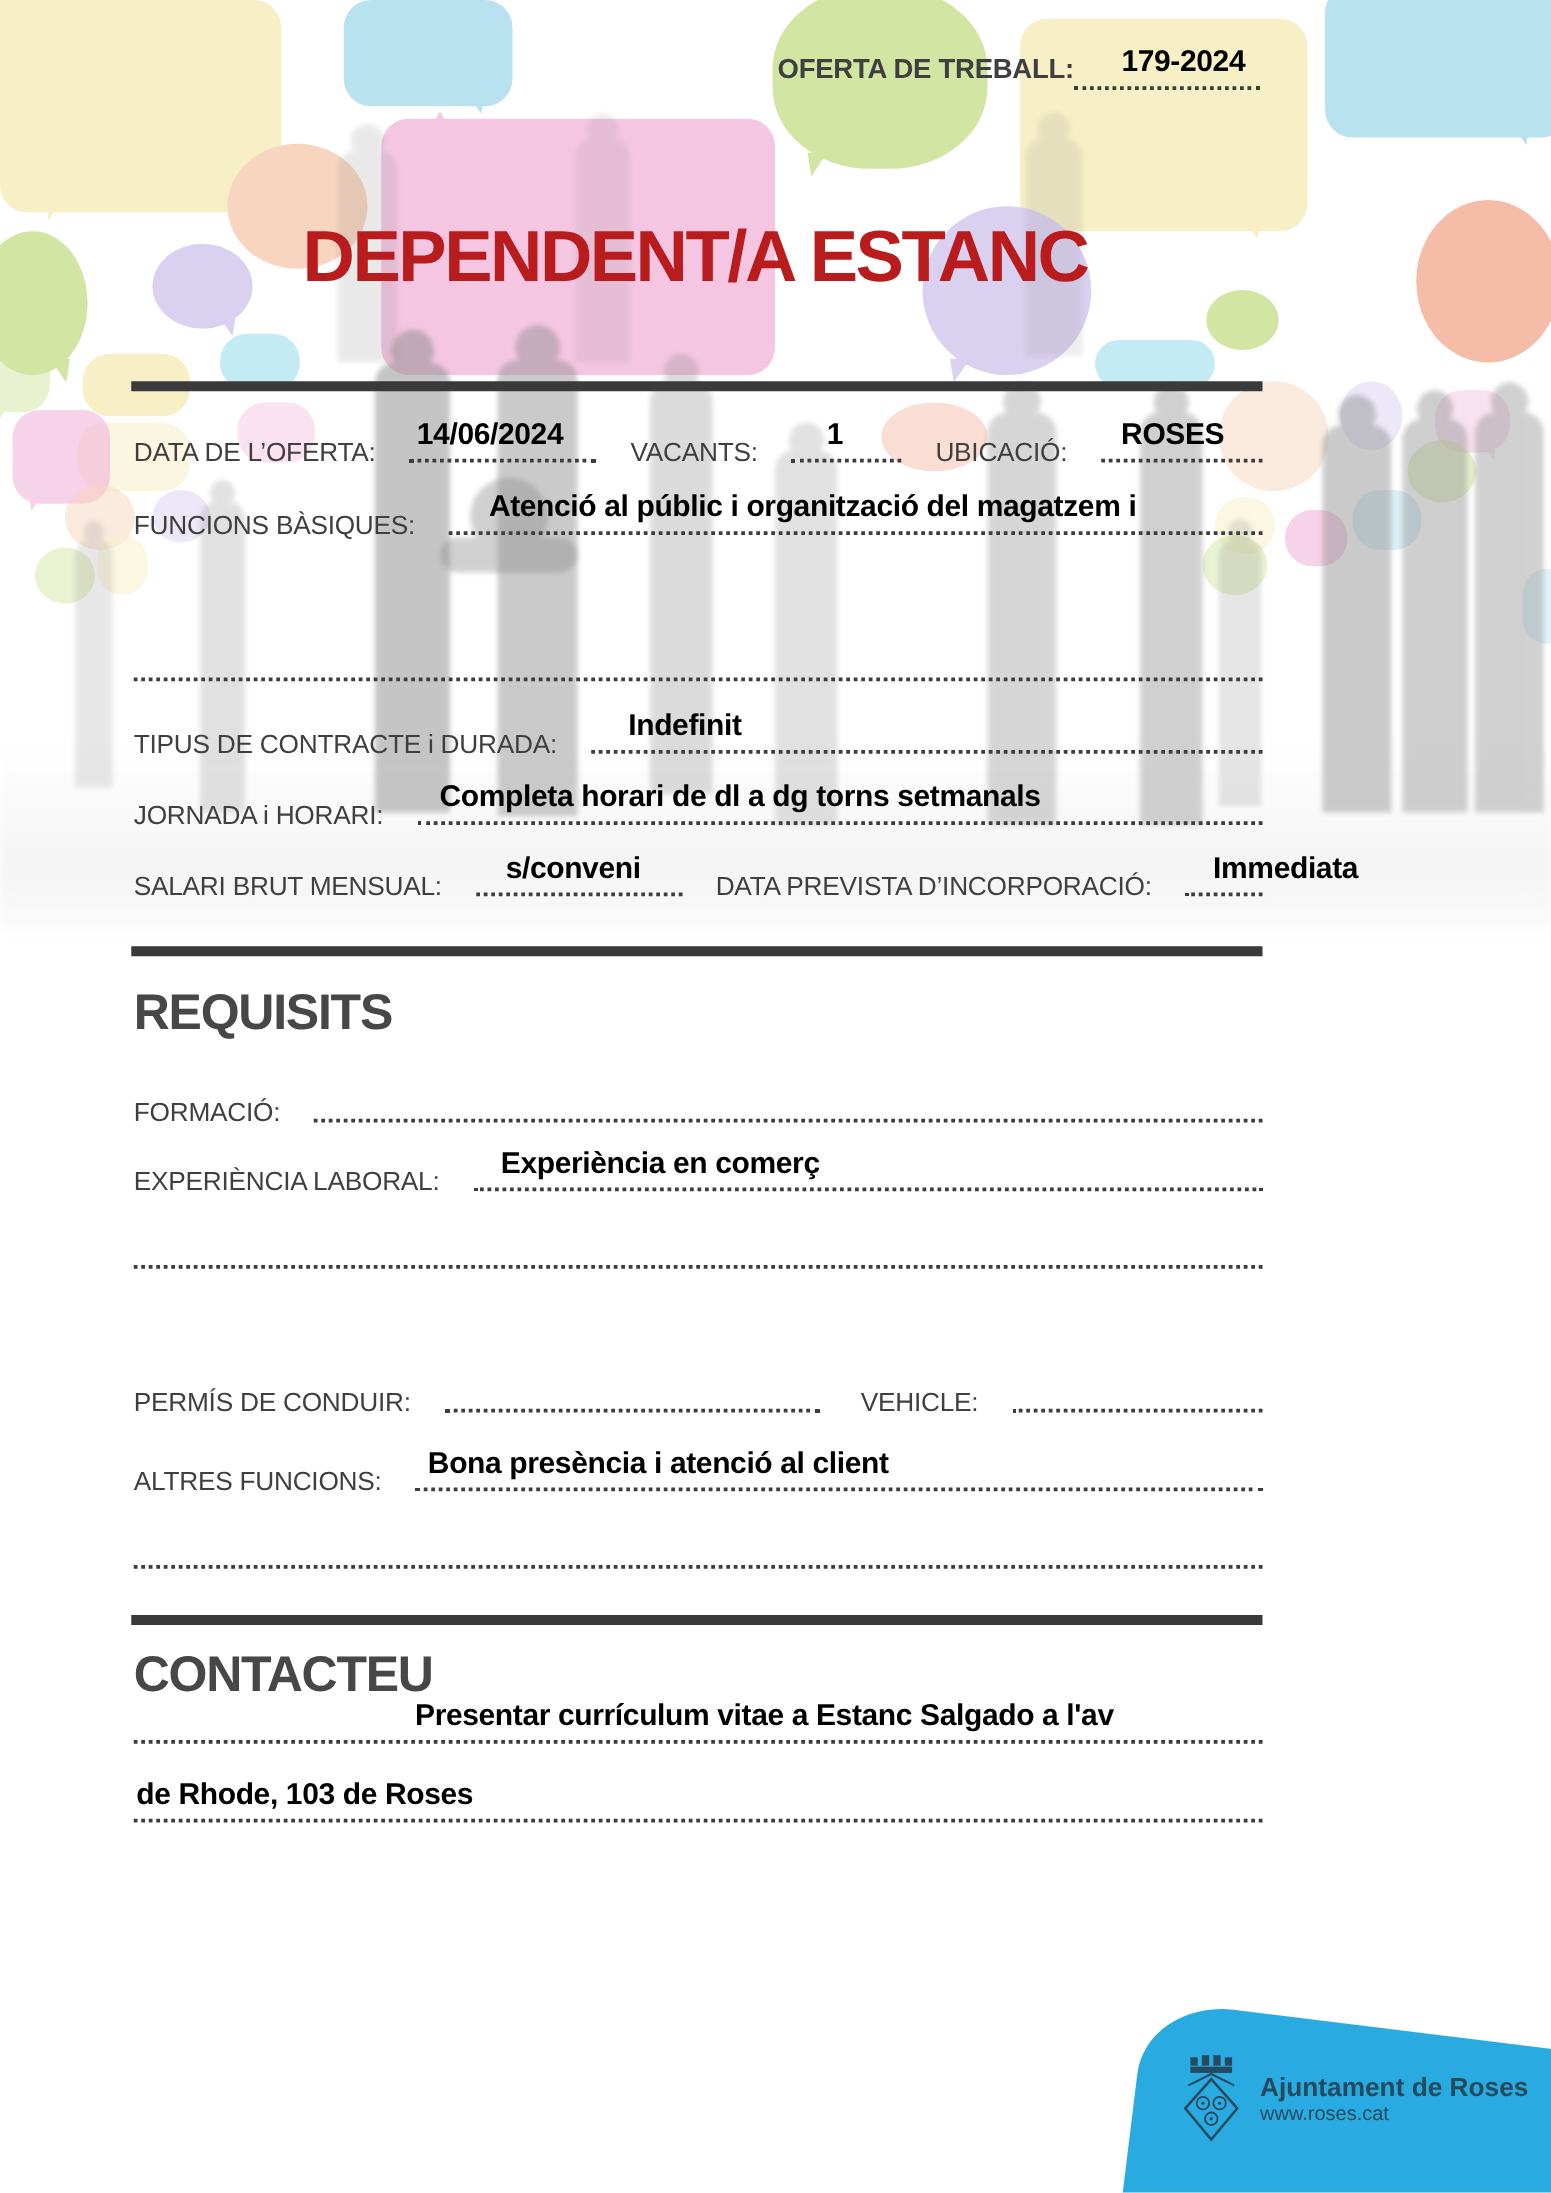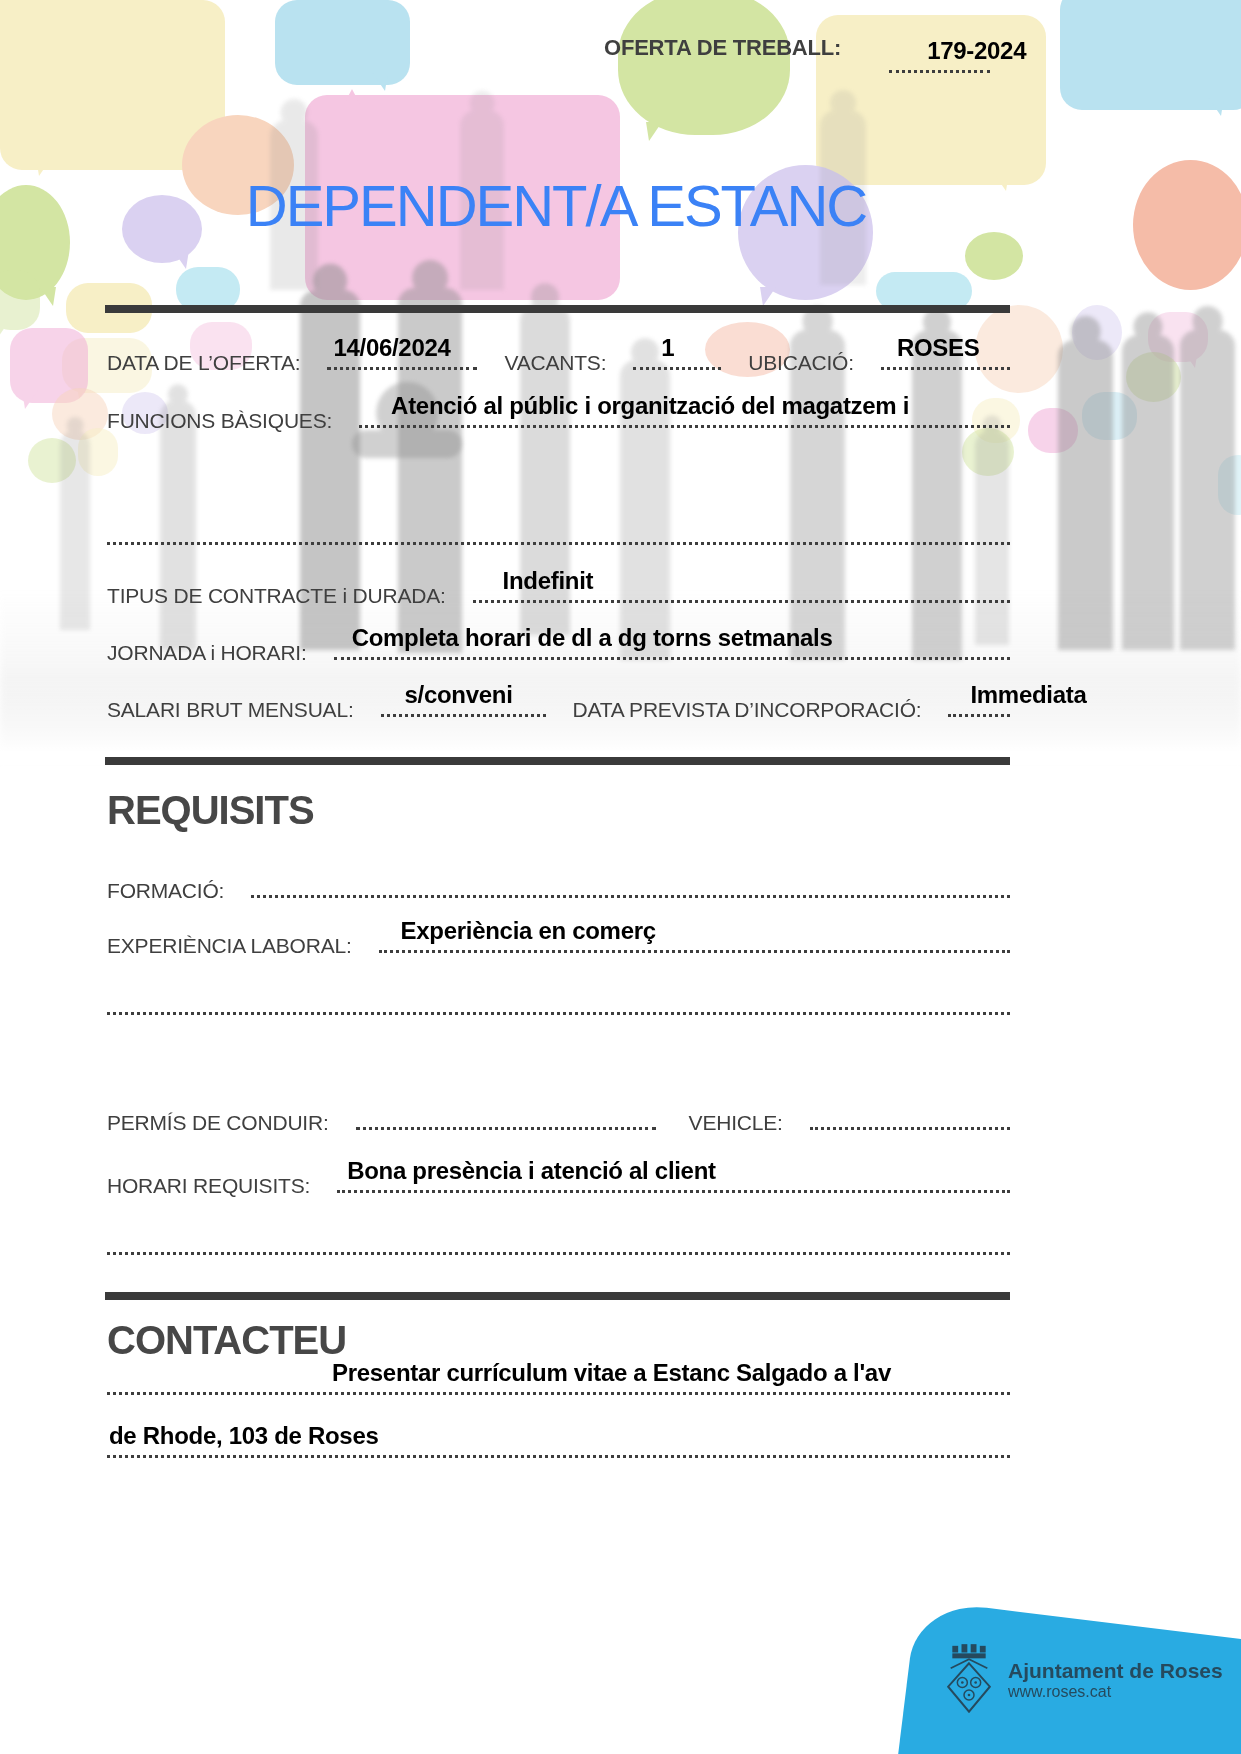--- a/index.html
+++ b/index.html
@@ -26,24 +26,24 @@
   .sil{position:absolute;background:#8c8c8c;border-radius:16px 16px 0 0;filter:blur(2px);}
   .sil::before{content:"";position:absolute;top:0;left:50%;transform:translate(-50%,-78%);
     width:56%;aspect-ratio:1/1;border-radius:50%;background:inherit;}
   .crowd{position:absolute;left:0;width:1241px;filter:blur(3px);
     background:linear-gradient(to top,rgba(170,170,170,.28),rgba(190,190,190,.10) 60%,transparent);}
   .white-fade{position:absolute;left:0;width:1241px;
     background:linear-gradient(to bottom,rgba(255,255,255,0),#ffffff 85%);}
   
   .content{position:absolute;inset:0;z-index:5;}
   .bar{position:absolute;left:105px;width:905px;height:8px;background:#3A3A3A;}
-  .offer-head{position:absolute;left:604px;top:30px;width:386px;height:40px;display:flex;align-items:flex-start;gap:48px;}
+  .offer-head{position:absolute;left:622px;top:30px;width:386px;height:40px;display:flex;align-items:center;}
   .offer-head .label{font-weight:bold;font-size:22px;}
   .doc-title{position:absolute;top:172px;left:0;width:1112px;margin:0;text-align:center;
-    font-size:58px;font-weight:normal;letter-spacing:-2px;color:#3b82f6;white-space:nowrap;}
+    font-size:58px;font-weight:bold;letter-spacing:-2px;color:#b91c1c;white-space:nowrap;}
   .row{position:absolute;left:107px;width:903px;height:40px;display:flex;align-items:flex-end;gap:27px;}
   .label{font-size:21px;color:#3F3F3F;letter-spacing:-.2px;white-space:nowrap;transform:translateY(5px);}
   .seg{position:relative;height:40px;border-bottom:3px dotted #3D3D3D;}
   .grow{flex:1 1 auto;}
   .val{position:absolute;bottom:5px;font-size:24px;font-weight:bold;color:#000;
     letter-spacing:-.3px;white-space:nowrap;}
   .section-h{position:absolute;left:107px;margin:0;font-size:40px;font-weight:bold;
     letter-spacing:-1px;color:#474747;}
   
   .swoosh{position:absolute;right:-80px;bottom:-110px;width:420px;height:240px;
@@ -204,21 +204,21 @@
     <span class="seg" style="width:300px;">
       <span class="val" style="left:12px;"></span>
     </span>
     <span class="label" style="margin-left:6px;">VEHICLE:</span>
     <span class="seg grow">
       <span class="val" style="left:12px;"></span>
     </span>
   </div>
 
   <div class="row" style="top:1153px;">
-    <span class="label">HORARI REQUISITS:</span>
+    <span class="label">ALTRES FUNCIONS:</span>
     <span class="seg grow">
       <span class="val" style="left:10px;">Bona presència i atenció al client</span>
     </span>
   </div>
   <div class="row" style="top:1215px;">
     <span class="seg grow"></span>
   </div>
 
   <div class="bar" style="top:1292px;"></div>
 

